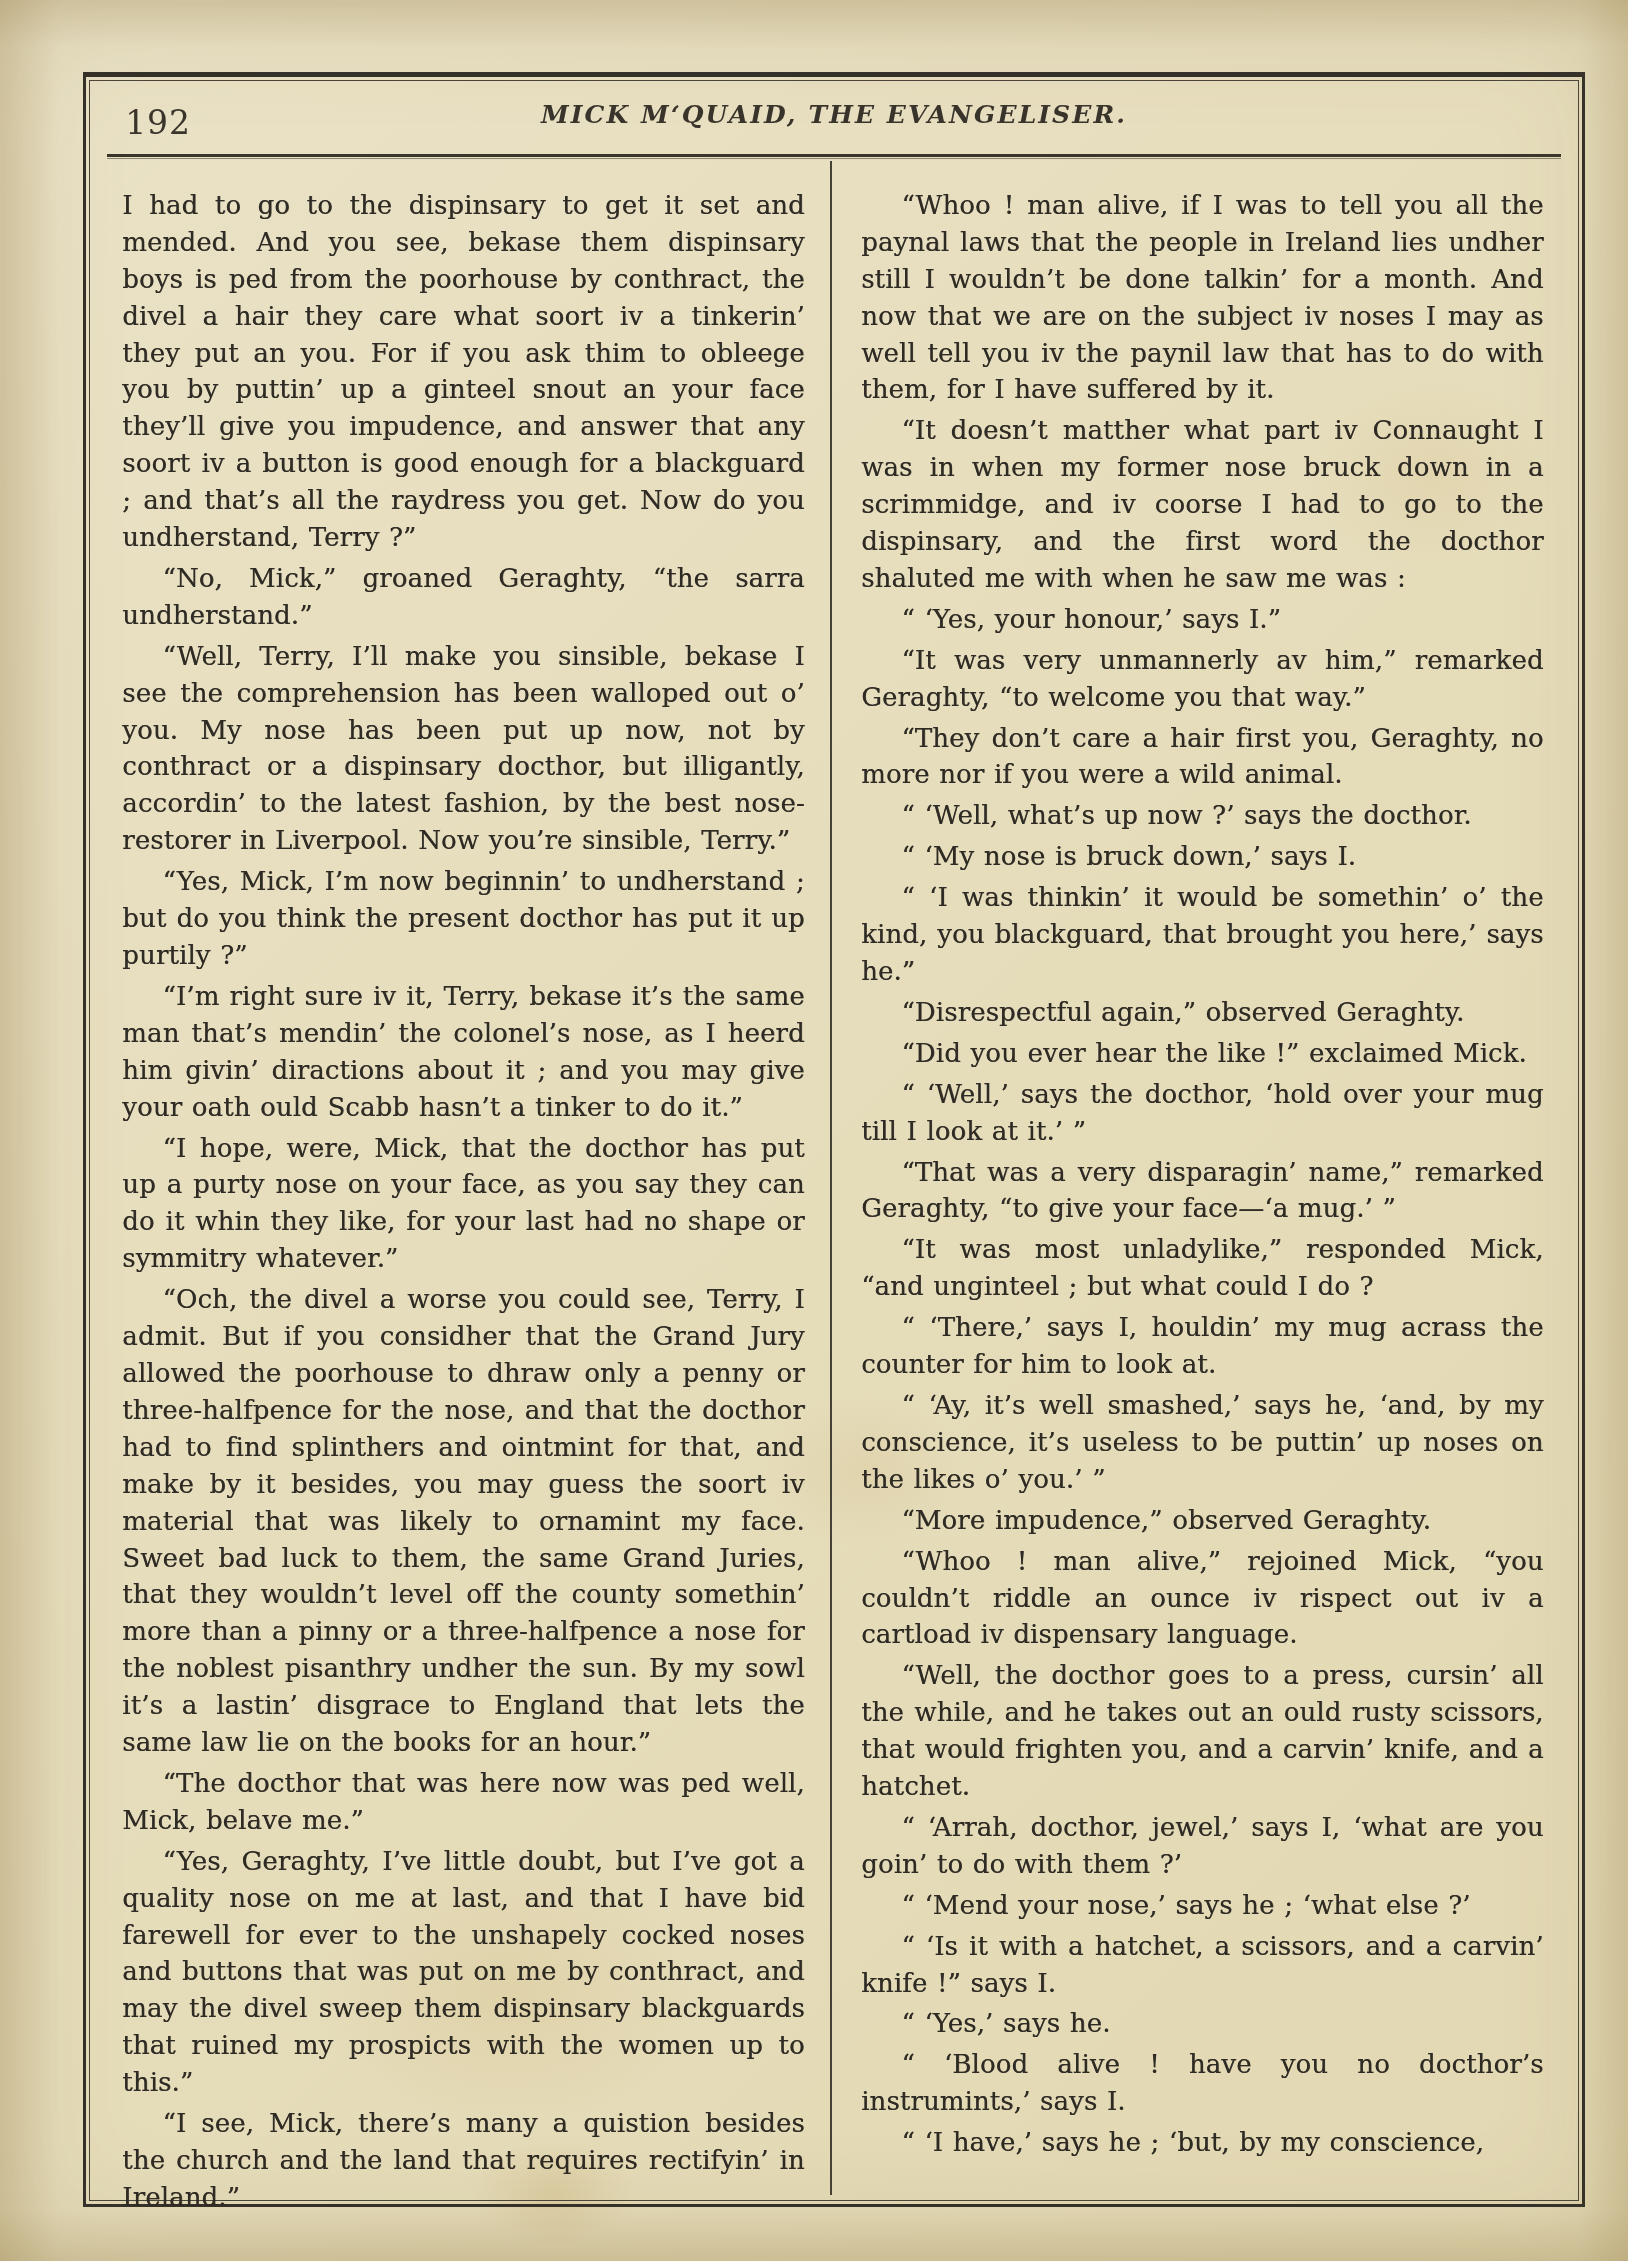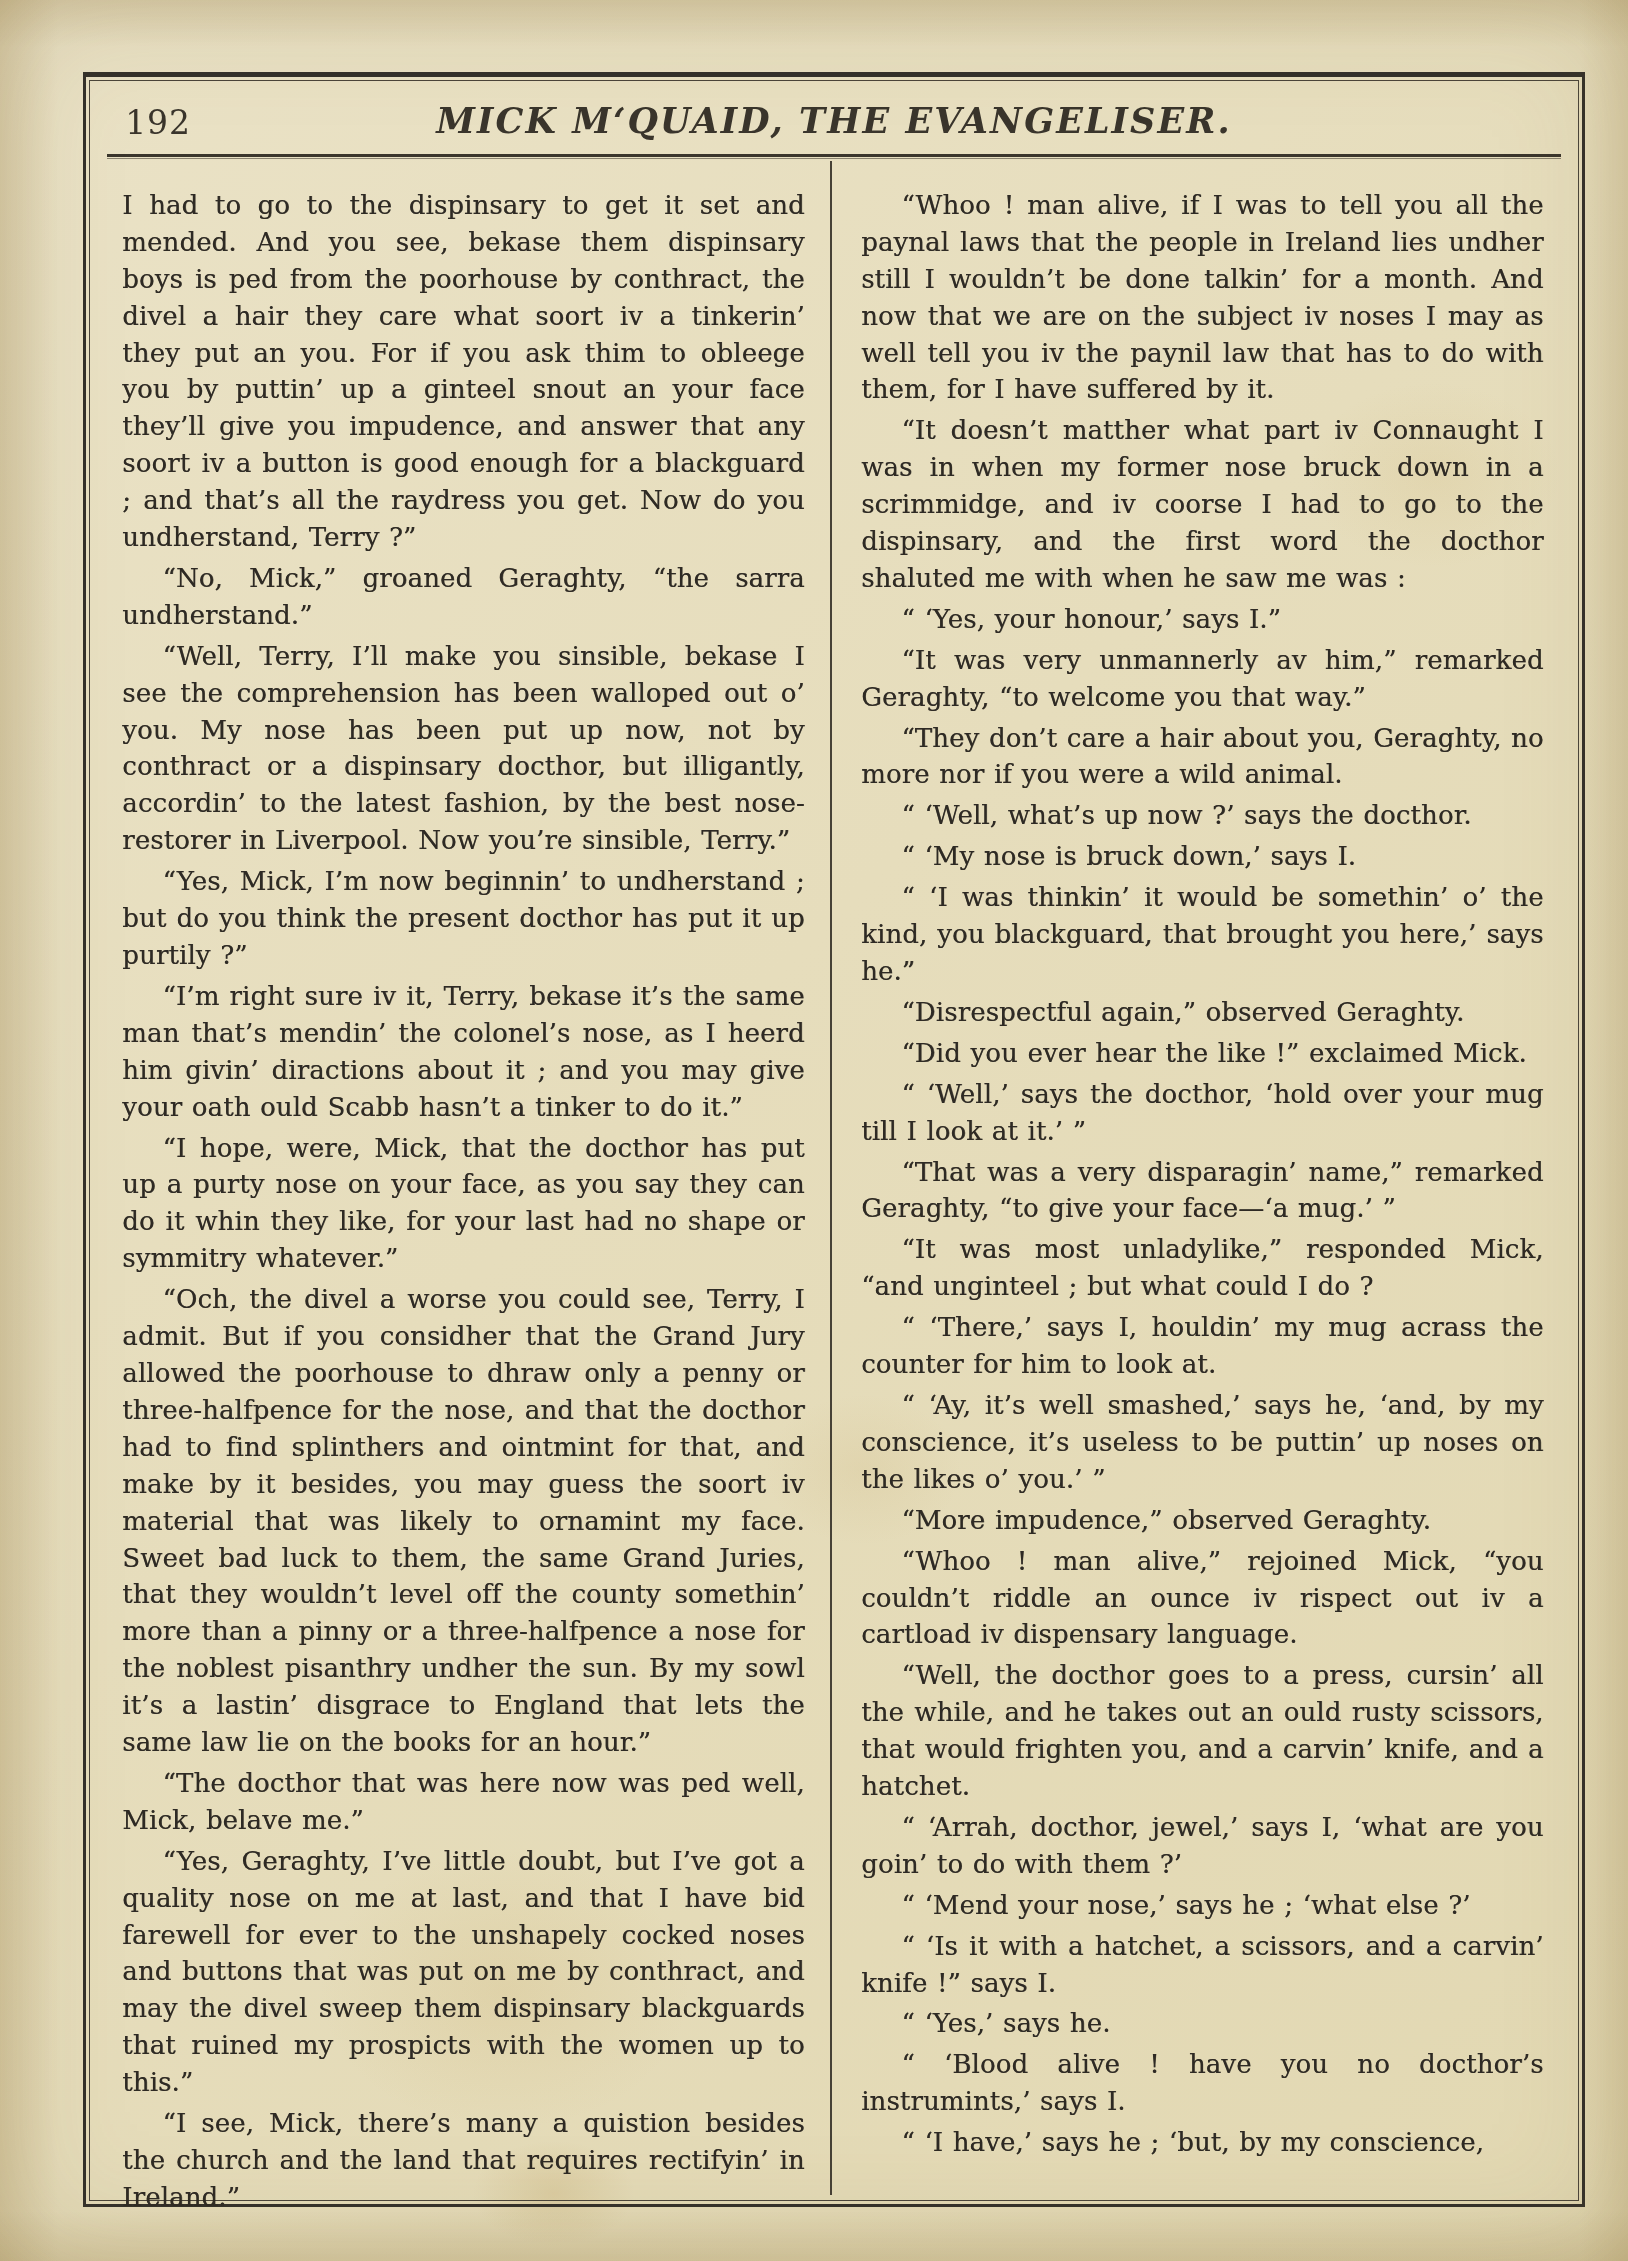--- a/index.html
+++ b/index.html
@@ -53,21 +53,21 @@
     background:rgba(62,56,44,0.55);
   }
   .page-number{
     position:absolute;left:35px;top:21.6px;
     font-size:33px;color:#3a352c;letter-spacing:0.8px;
   }
   .page-title{
     position:absolute;left:0;right:0;top:18.3px;
     text-align:center;
     font-style:italic;font-weight:bold;
-    font-size:35px;letter-spacing:2.1px;
+    font-size:25px;letter-spacing:2.1px;
     color:#3a352c;
   }
   
   .columns{
     position:absolute;left:0;right:0;top:80px;bottom:5px;
     display:flex;
   }
   .col{
     flex:1 1 0;box-sizing:border-box;
     font-size:26px;line-height:1.42;
@@ -110,21 +110,21 @@
             <p class="para">“The docthor that was here now was ped well, Mick, belave me.”</p>
             <p class="para">“Yes, Geraghty, I’ve little doubt, but I’ve got a quality nose on me at last, and that I have bid farewell for ever to the unshapely cocked noses and buttons that was put on me by conthract, and may the divel sweep them dispinsary blackguards that ruined my prospicts with the women up to this.”</p>
             <p class="para">“I see, Mick, there’s many a quistion besides the church and the land that requires rectifyin’ in Ireland.”</p>
           </div>
         <div class="col-divider"></div>
         <div class="col col-right" id="col-right">
             <p class="para">“Whoo ! man alive, if I was to tell you all the paynal laws that the people in Ireland lies undher still I wouldn’t be done talkin’ for a month.  And now that we are on the subject iv noses I may as well tell you iv the paynil law that has to do with them, for I have suffered by it.</p>
             <p class="para">“It doesn’t matther what part iv Connaught I was in when my former nose bruck down in a scrimmidge, and iv coorse I had to go to the dispinsary, and the first word the docthor shaluted me with when he saw me was :</p>
             <p class="para">“ ‘Yes, your honour,’ says I.”</p>
             <p class="para">“It was very unmannerly av him,” remarked Geraghty, “to welcome you that way.”</p>
-            <p class="para">“They don’t care a hair about you, Geraghty, no more nor if you were a wild animal.</p>
+            <p class="para">“They don’t care a hair first you, Geraghty, no more nor if you were a wild animal.</p>
             <p class="para">“ ‘Well, what’s up now ?’ says the docthor.</p>
             <p class="para">“ ‘My nose is bruck down,’ says I.</p>
             <p class="para">“ ‘I was thinkin’ it would be somethin’ o’ the kind, you blackguard, that brought you here,’ says he.”</p>
             <p class="para">“Disrespectful again,” observed Geraghty.</p>
             <p class="para">“Did you ever hear the like !” exclaimed Mick.</p>
             <p class="para">“ ‘Well,’ says the docthor, ‘hold over your mug till I look at it.’ ”</p>
             <p class="para">“That was a very disparagin’ name,” remarked Geraghty, “to give your face—‘a mug.’ ”</p>
             <p class="para">“It was most unladylike,” responded Mick, “and unginteel ; but what could I do ?</p>
             <p class="para">“ ‘There,’ says I, houldin’ my mug acrass the counter for him to look at.</p>
             <p class="para">“ ‘Ay, it’s well smashed,’ says he, ‘and, by my conscience, it’s useless to be puttin’ up noses on the likes o’ you.’ ”</p>

